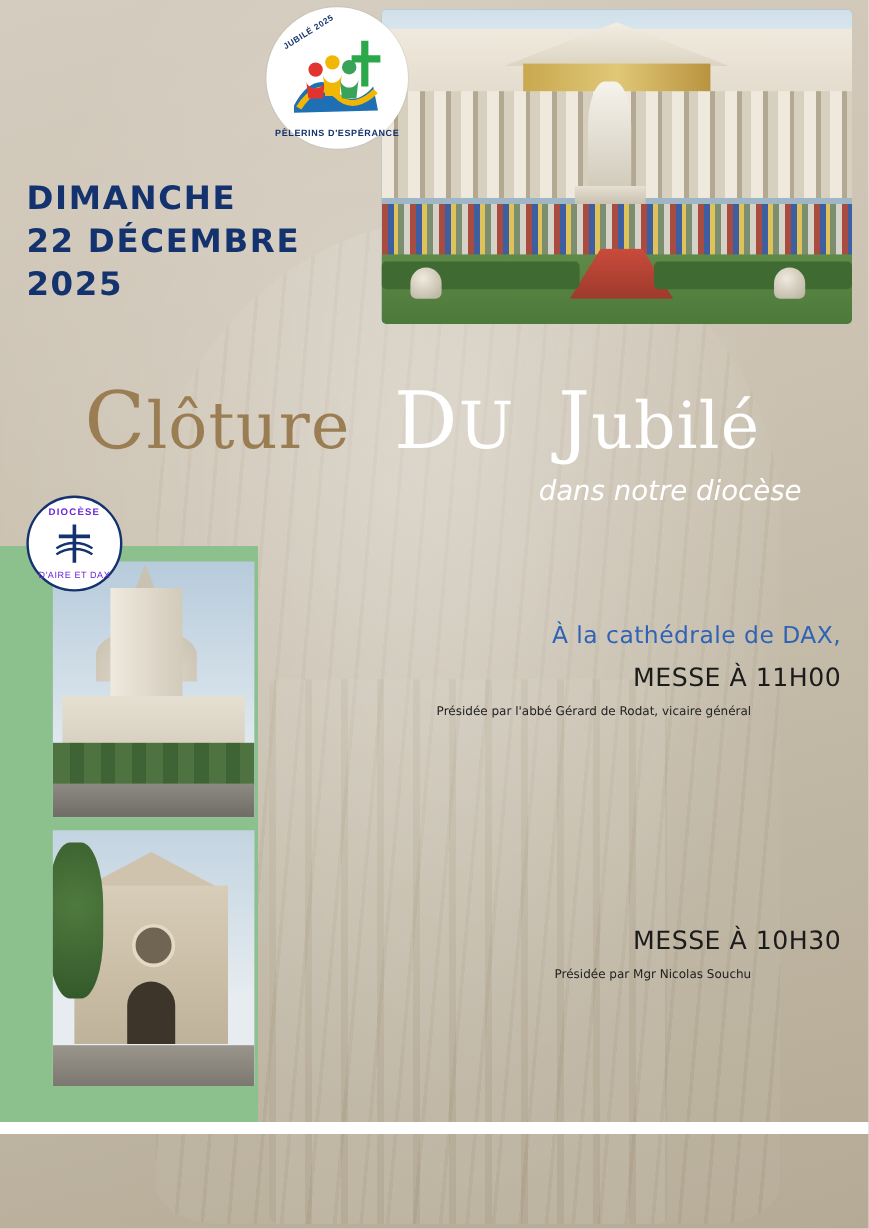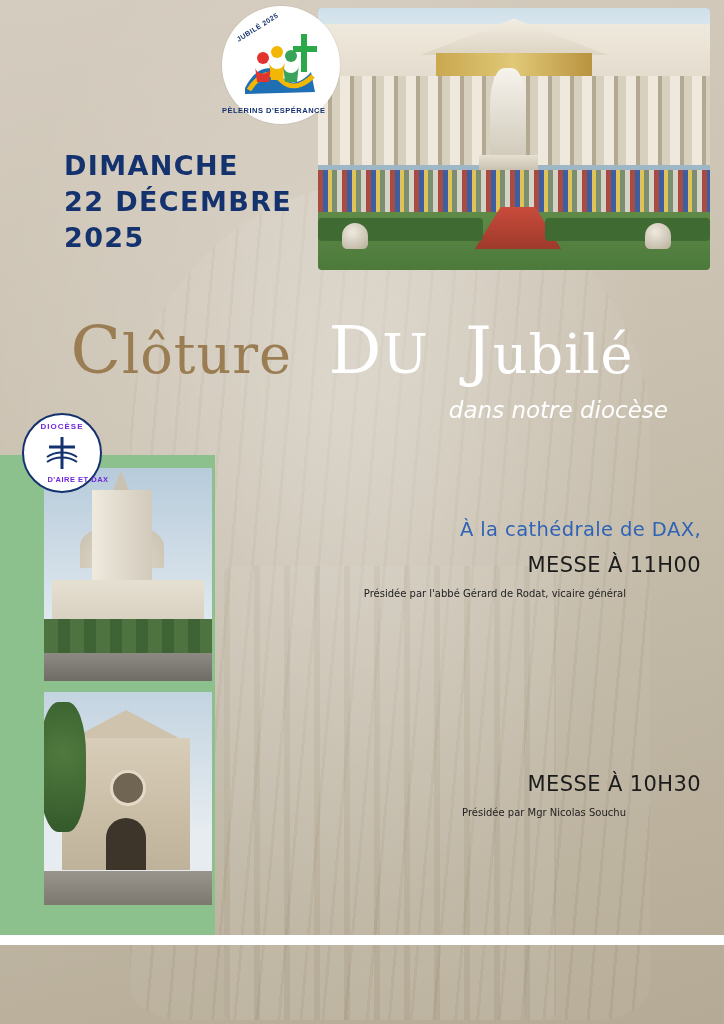--- a/index.html
+++ b/index.html
@@ -98,20 +98,21 @@
     width: 100%;
     text-align: center;
     transform: rotate(-32deg);
     transform-origin: 50% 48px;
   }
   .jubilee-logo .bottom-label {
     position: absolute;
     bottom: 9px;
     left: 0;
     width: 100%;
+    text-align: center;
     font-size: 7.5px;
   }
   .jubilee-logo svg {
     position: absolute;
     left: 19px;
     top: 26px;
   }
 
   
   .photo-top {
@@ -198,43 +199,42 @@
     position: absolute;
     left: 22px;
     top: 148px;
     color: #14326e;
     font-weight: bold;
     font-size: 27px;
     line-height: 1.33;
     letter-spacing: 1.4px;
     font-family: "DejaVu Sans", sans-serif;
     z-index: 4;
-    margin-left: 42px;
   }
 
   
   .diocese-logo {
     position: absolute;
     left: 22px;
     top: 413px;
     width: 76px;
     height: 76px;
     border-radius: 50%;
     background: #ffffff;
     border: 2px solid #14326e;
     z-index: 6;
     color: #6d28d9;
   }
   .diocese-logo .dtop {
     position: absolute; left: 0; top: 7px; width: 100%;
     text-align: center; font-size: 8px; font-weight: bold; letter-spacing: 1px;
   }
   .diocese-logo .dbottom {
-    position: absolute; left: 16px; bottom: 7px; width: 100%;
-    text-align: center; font-size: 7.5px; font-weight: bold; letter-spacing: 0.5px;
+    position: absolute; left: 0; bottom: 7px; width: 100%;
+    text-align: center; font-size: 7.5px; font-weight: normal; letter-spacing: 0.5px;
   }
   .diocese-logo svg { position: absolute; left: 19px; top: 20px; }
 
   
   .title-wrap {
     position: absolute;
     left: 0;
     top: 312px;
     width: 704px;
     text-align: center;

